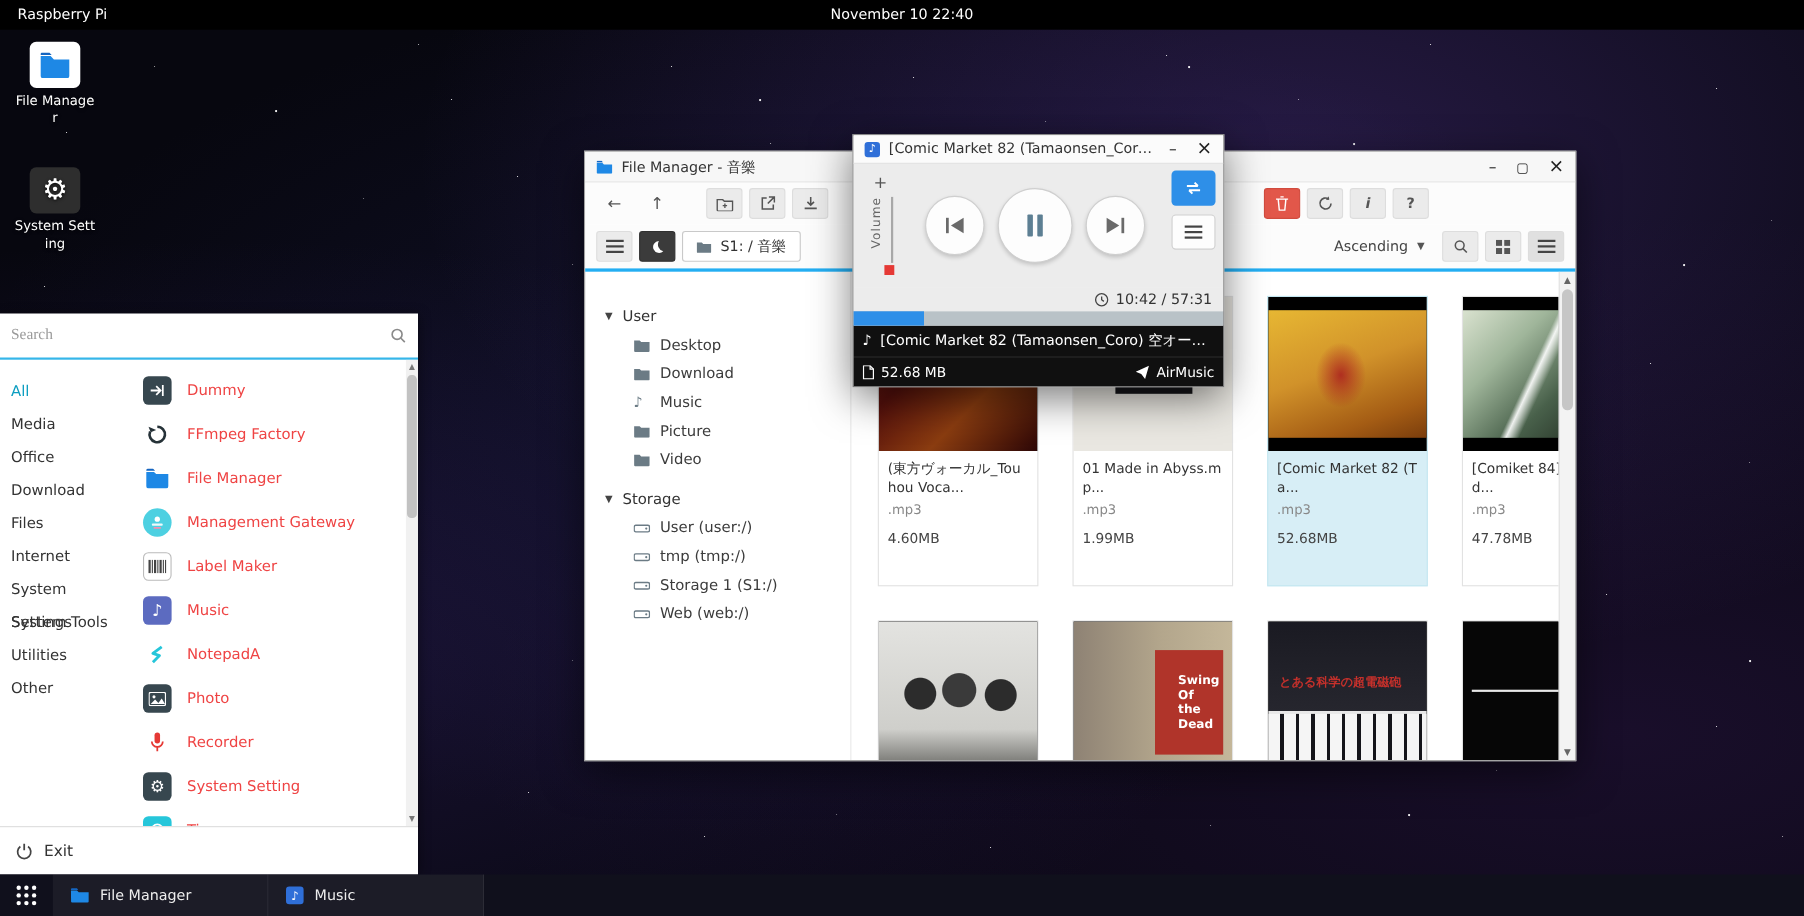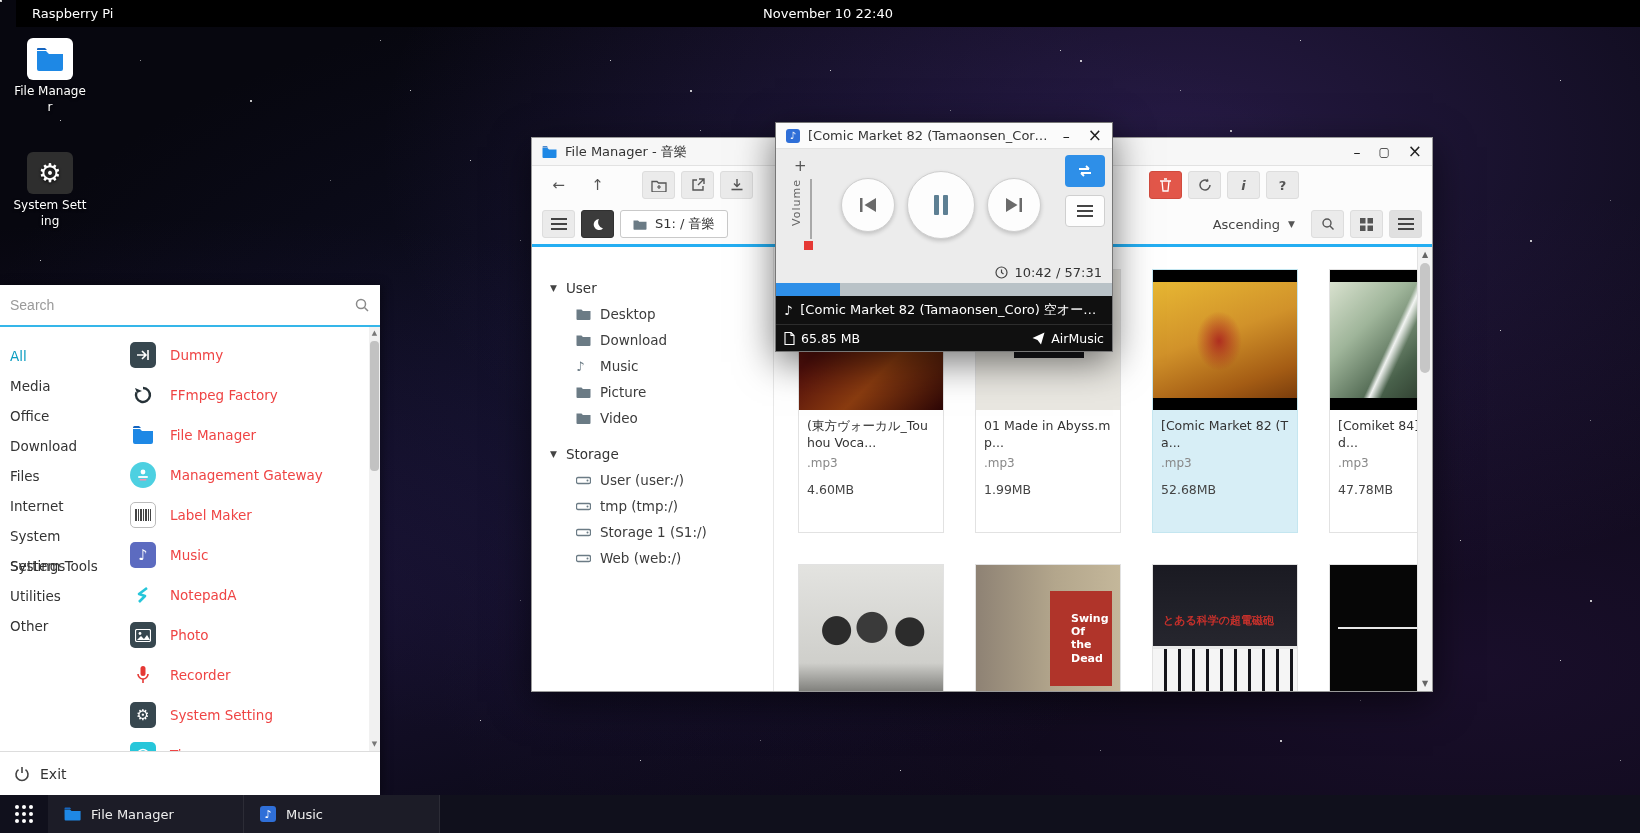--- a/index.html
+++ b/index.html
@@ -21,39 +21,39 @@
     90px 500px #fff,200px 650px rgba(255,255,255,.6),480px 720px #fff,520px 600px rgba(255,255,255,.5),
     1240px 300px #fff,1350px 260px rgba(255,255,255,.7),1500px 330px #fff,1590px 420px rgba(255,255,255,.6),
     1460px 540px #fff,1360px 700px rgba(255,255,255,.5),1560px 660px #fff,1620px 760px rgba(255,255,255,.7),
     640px 760px #fff,760px 740px rgba(255,255,255,.5),900px 770px #fff,1100px 750px rgba(255,255,255,.6),
     40px 260px #fff,380px 40px rgba(255,255,255,.8),470px 160px #fff,1140px 200px rgba(255,255,255,.6),1010px 240px #fff; }
   .stars2 { position:absolute; top:0; left:0; width:2px; height:2px; background:#fff; border-radius:50%;
     box-shadow:250px 100px #fff,690px 90px #fff,1230px 130px #fff,1530px 240px #fff,160px 430px #fff,
     1590px 600px #fff,1080px 60px #fff,350px 560px #fff,1280px 740px #fff; }
 
   
-  .topbar { position:absolute; top:0; left:16px; right:0; height:27px; background:#000; color:#fff;
+  .topbar { position:absolute; top:0; left:0; right:0; height:27px; background:#000; color:#fff;
     display:flex; align-items:center; font-size:13px; z-index:40; }
   .topbar .tb-title { margin-left:16px; }
   .topbar .tb-clock { position:absolute; left:50%; transform:translateX(-50%); }
 
   
   .desk-icon { position:absolute; width:76px; text-align:center; color:#fff; font-size:12px; z-index:1;
     text-shadow:0 1px 3px rgba(0,0,0,.9); }
   .desk-icon .dico { width:46px; height:42px; margin:0 auto 4px; border-radius:6px;
     display:flex; align-items:center; justify-content:center; }
   .dico.white { background:#fff; }
   .dico.dark { background:#2e2e2e; color:#fff; font-size:26px; }
   .desk-icon .dlabel { word-break:break-all; line-height:1.3; }
 
   
   .launcher { position:absolute; left:0; top:285px; width:380px; height:510px; background:#fff; z-index:5;
     display:flex; flex-direction:column; box-shadow:2px 0 10px rgba(0,0,0,.4); }
   .search-row { height:42px; display:flex; align-items:center; border-bottom:2px solid #35b6e9; padding:0 10px; }
-  .search-row input { flex:1; border:none; outline:none; font-size:14px; color:#7f1d1d; font-family:Liberation Sans, sans-serif; }
+  .search-row input { flex:1; border:none; outline:none; font-size:14px; color:#7f1d1d; font-family:Liberation Serif, serif; }
   .search-row input::placeholder { color:#9a9a9a; }
   .launcher-main { flex:1; display:flex; overflow:hidden; }
   .cats { width:118px; padding-top:14px; }
   .cat { height:30px; line-height:30px; padding-left:10px; font-size:13.5px; color:#333; cursor:default; }
   .cat.active { color:#0b9dc0; }
   .apps { flex:1; position:relative; padding:8px 14px 0 12px; overflow:hidden; }
   .app-row { height:40px; display:flex; align-items:center; gap:14px; }
   .app-row .alabel { font-size:13.5px; color:#ef4444; }
   .aicon { width:26px; height:26px; border-radius:5px; display:flex; align-items:center; justify-content:center;
     flex:none; color:#fff; font-size:15px; }
@@ -639,21 +639,21 @@
   <div class="p-dark">
     <div class="track-row">
       <span class="note">♪</span>
       <span class="tr-text">[Comic Market 82 (Tamaonsen_Coro) 空オーケスト...</span>
     </div>
     <div class="info-row">
       <svg width="11" height="13" viewBox="0 0 11 13" style="margin-right:6px;">
           <path d="M1 .5h6l3 3V12.5H1z" fill="none" stroke="#fff" stroke-width="1.1"></path>
           <path d="M7 .5v3h3" fill="none" stroke="#fff" stroke-width="1.1"></path>
         </svg>
-      <span>65.85 MB</span>
+      <span>52.68 MB</span>
       <span class="right">
         <svg width="13" height="13" viewBox="0 0 13 13">
             <path d="M.5 6L12.5.5 9 12.5 5.5 8z" fill="#fff"></path>
           </svg>
         <span>AirMusic</span>
       </span>
     </div>
   </div>
 </div>
 

